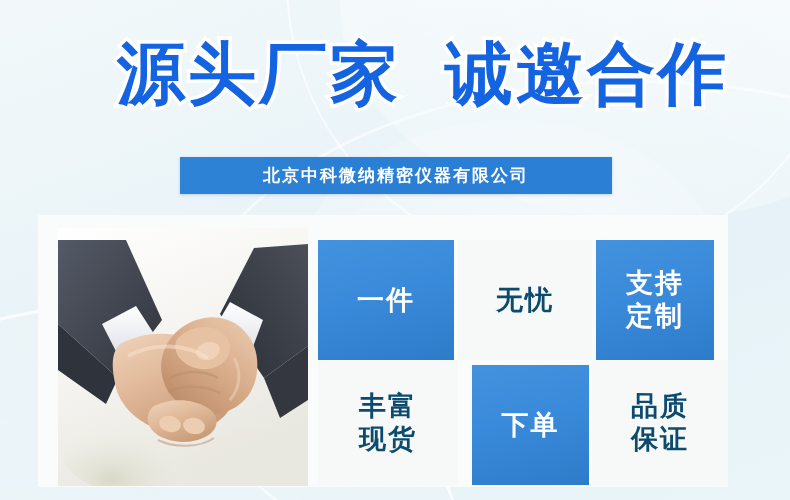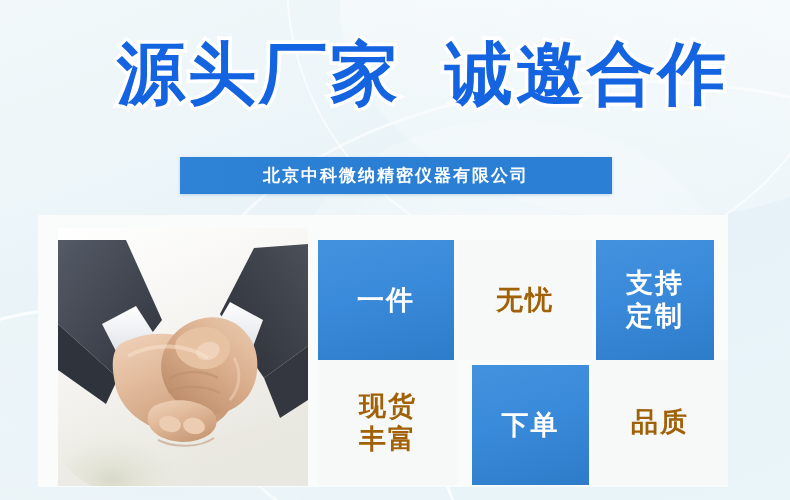--- a/index.html
+++ b/index.html
@@ -155,21 +155,21 @@
     line-height: 33px;
     letter-spacing: 2px;
   }
   .cell-line { display: block; }
   .cell.blue {
     background: linear-gradient(165deg, #4292de 0%, #3a8adb 45%, #2d7cc9 100%);
     color: #ffffff;
   }
   .cell.light {
     background: #f7f8f8;
-    color: #a16207;
+    color: #0c4a6e;
   }
   
   #cell-r1c1 { margin: 0 4px 0 0; }
   #cell-r1c3 { margin: 0 14px 0 4px; }
   #cell-r2c2 { margin: 5px 3px 0 14px; }
 </style>
 </head>
 <body>
 
 <div id="banner">
@@ -279,24 +279,25 @@
       <span class="cell-line">一件</span>
     </div>
     <div class="cell light" id="cell-r1c2">
       <span class="cell-line">无忧</span>
     </div>
     <div class="cell blue" id="cell-r1c3">
       <span class="cell-line">支持</span>
       <span class="cell-line">定制</span>
     </div>
     <div class="cell light" id="cell-r2c1">
+      <span class="cell-line">丰富</span>
       <span class="cell-line">现货</span>
-      <span class="cell-line">丰富</span>
     </div>
     <div class="cell blue" id="cell-r2c2">
       <span class="cell-line">下单</span>
     </div>
     <div class="cell light" id="cell-r2c3">
       <span class="cell-line">品质</span>
+      <span class="cell-line">保证</span>
     </div>
   </div>
 
 </div>
 
 </body></html>

